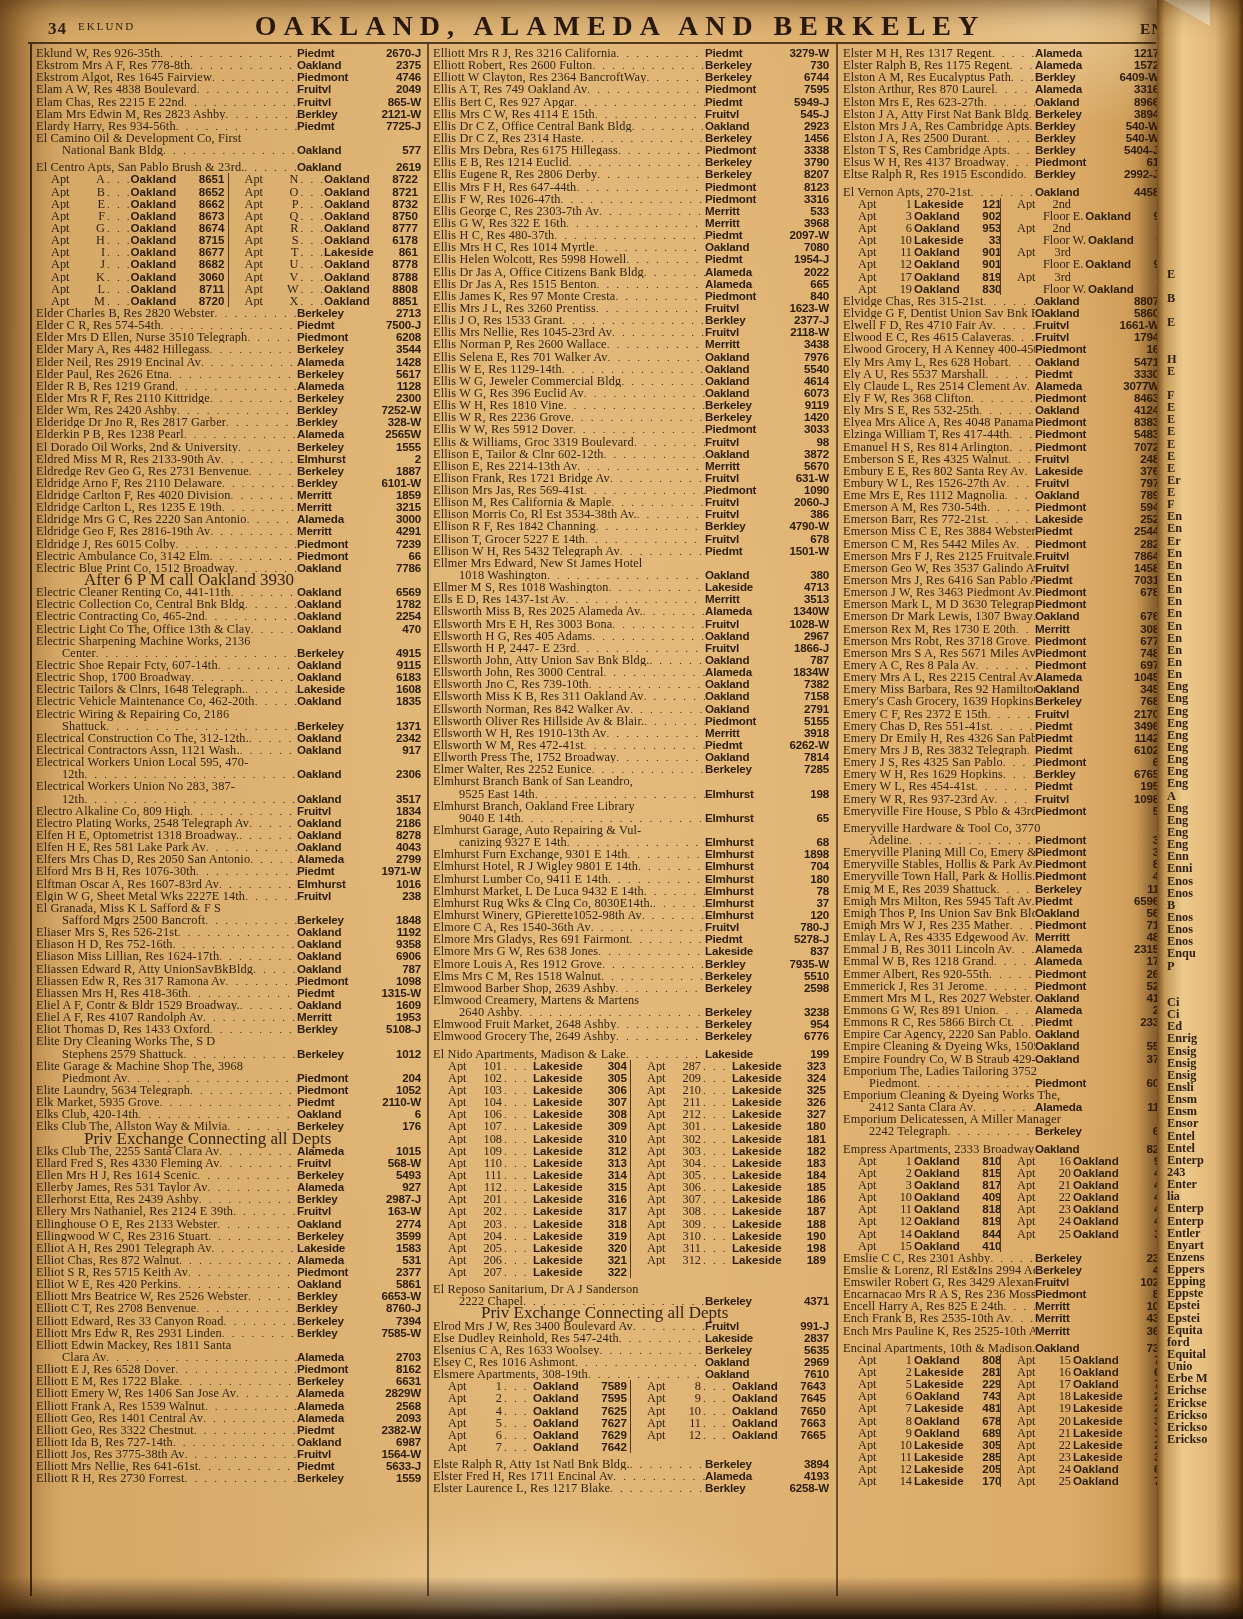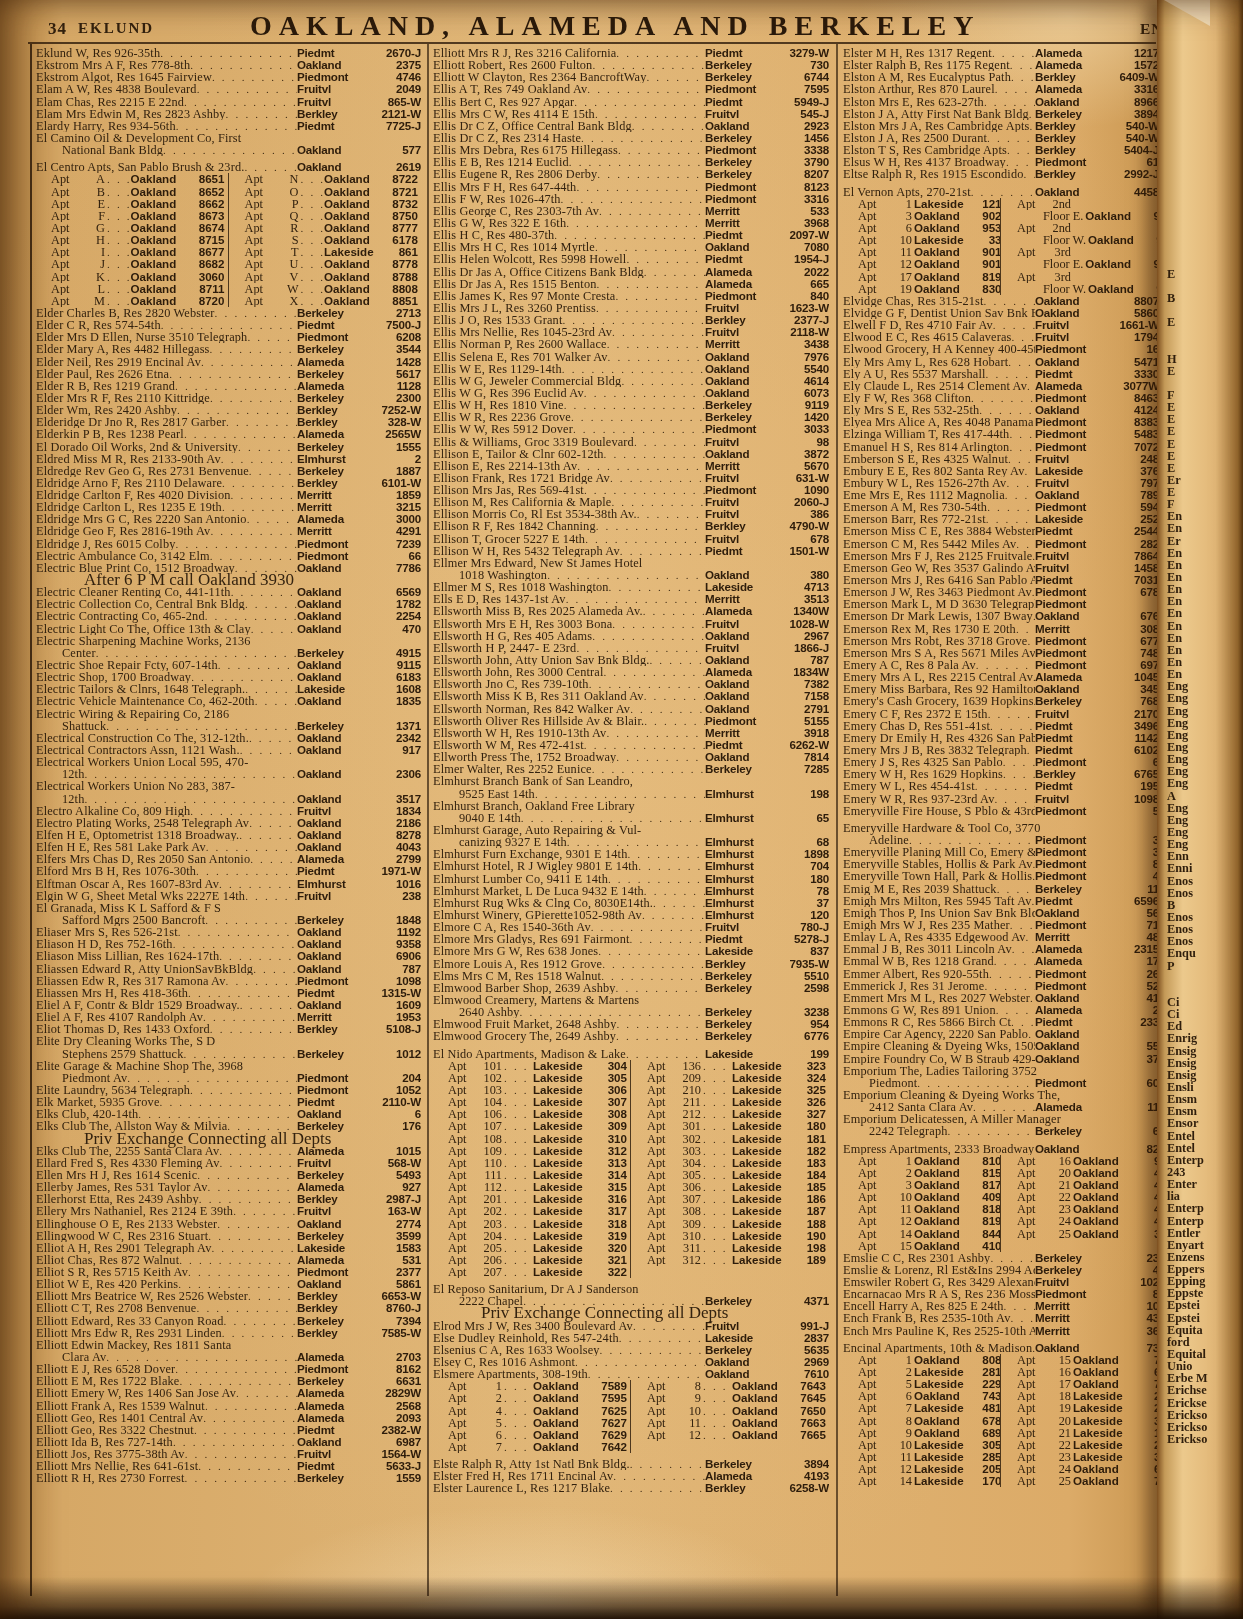--- a/index.html
+++ b/index.html
@@ -15,22 +15,22 @@
   #vignette{position:absolute;inset:0;pointer-events:none;z-index:6;
     box-shadow:inset 28px 0 48px -16px rgba(60,30,8,.55), inset 0 18px 30px -18px rgba(70,40,12,.5), inset 0 -12px 34px rgba(50,25,6,.3);}
   #bottom-shadow{position:absolute;bottom:0;left:0;width:100%;height:42px;z-index:5;pointer-events:none;
     background:linear-gradient(180deg, rgba(20,10,2,0) 0%, rgba(25,12,3,.55) 70%, rgba(12,6,1,.92) 100%);}
   #bottom-blotch{position:absolute;bottom:0;left:340px;width:340px;height:60px;z-index:4;pointer-events:none;
     background:radial-gradient(ellipse 170px 34px at 50% 100%, rgba(250,233,196,.75), transparent 75%);}
 
   
   #hdr{position:absolute;top:6px;left:0;right:0;height:38px;z-index:2;}
   .pgnum{position:absolute;left:48px;top:13px;font-size:17px;font-weight:700;letter-spacing:1px;}
-  .catchl{position:absolute;left:78px;top:14px;font-size:15px;font-weight:700;letter-spacing:2px;}
-  .ptitle{position:absolute;left:250px;width:740px;top:4px;font-size:28px;font-weight:600;letter-spacing:7px;white-space:nowrap;color:#2b1b0c;}
+  .catchl{position:absolute;left:78px;top:14px;font-size:11px;font-weight:400;letter-spacing:2px;}
+  .ptitle{position:absolute;left:250px;width:740px;top:4px;text-align:center;font-size:28px;font-weight:600;letter-spacing:7px;white-space:nowrap;color:#2b1b0c;}
   .catchr{position:absolute;left:1140px;top:14px;font-size:15.5px;font-weight:700;letter-spacing:1px;z-index:4;}
   #rule-h{position:absolute;top:42px;left:28px;width:1128px;height:2.4px;background:#2e1c0a;opacity:.8;z-index:2;}
   .vrule{position:absolute;top:44px;height:1552px;width:1.6px;background:rgba(42,24,7,.65);z-index:2;}
   #vr0{left:30px;width:2.4px;background:rgba(35,20,6,.8);}
   #vr1{left:427px;}
   #vr2{left:836px;}
 
   
   .col{position:absolute;top:47px;z-index:2;}
   #c0{left:36px;width:385px;}
@@ -2053,21 +2053,21 @@
       <div class="aptrow">
         <div class="ah l">
           <span class="aa">Apt</span>
           <span class="al">101</span>
           <span class="ad">. . . . . . . . . . . . . . . . . . . . . . . . . . . . . . . . . . . . . . . . . . . . . . . . . . . . . . . . . . . . </span>
           <span class="ax">Lakeside</span>
           <span class="ap">304</span>
         </div>
         <div class="ah">
           <span class="aa">Apt</span>
-          <span class="al">136</span>
+          <span class="al">287</span>
           <span class="ad">. . . . . . . . . . . . . . . . . . . . . . . . . . . . . . . . . . . . . . . . . . . . . . . . . . . . . . . . . . . . </span>
           <span class="ax">Lakeside</span>
           <span class="ap">323</span>
         </div>
       </div>
       <div class="aptrow">
         <div class="ah l">
           <span class="aa">Apt</span>
           <span class="al">102</span>
           <span class="ad">. . . . . . . . . . . . . . . . . . . . . . . . . . . . . . . . . . . . . . . . . . . . . . . . . . . . . . . . . . . . </span>

